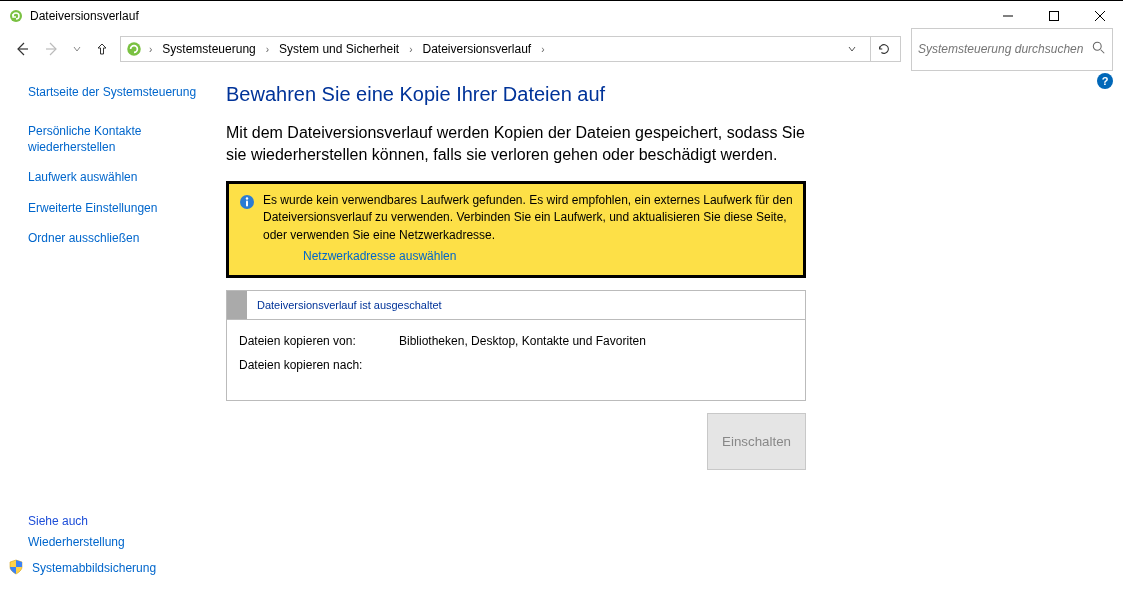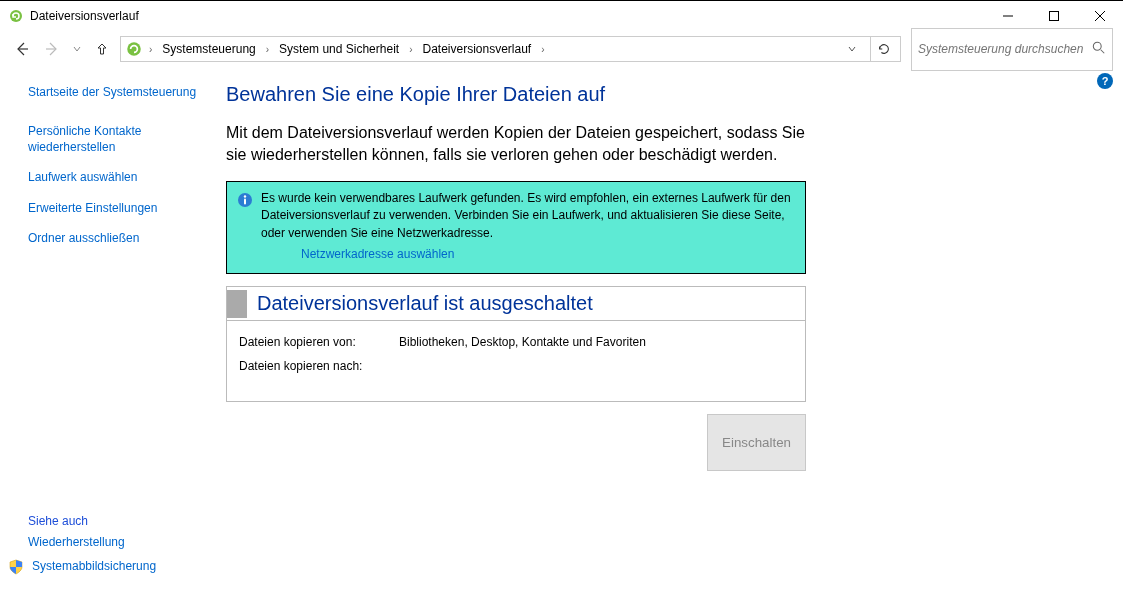--- a/index.html
+++ b/index.html
@@ -32,36 +32,36 @@
 
   
   .content { display: flex; height: calc(594px - 30px - 36px); position: relative; }
   .help-icon { position:absolute; top:6px; right:10px; width:16px; height:16px; background:#0067b8; color:#fff; border-radius:50%; font-size:11px; font-weight:bold; display:flex; align-items:center; justify-content:center; }
 
   .sidebar { width: 210px; padding: 18px 10px 10px 28px; display:flex; flex-direction:column; }
   .sidebar .home { color:#0066cc; margin-bottom: 24px; }
   .sidebar .link { color:#0066cc; margin-bottom: 14px; line-height:1.35; cursor:pointer; }
   .sidebar .see-also-spacer { flex:1; }
   .sidebar .see-also-hdr { color:#1d4ed8; margin-bottom:7px; }
-  .sidebar .see-also-link { color:#0066cc; margin-bottom:10px; display:flex; align-items:flex-start; gap:4px; }
+  .sidebar .see-also-link { color:#0066cc; margin-bottom:10px; display:flex; align-items:flex-end; gap:4px; }
   .sidebar .shield { width:16px; height:16px; margin-left:-20px; margin-right:4px; }
 
   .main { flex: 1; padding: 16px 60px 10px 16px; }
   .main h1 { color:#003399; font-weight:normal; font-size:20px; margin-bottom:16px; }
   .main .desc { font-size:16px; color:#000; margin-bottom:14px; line-height:1.4; max-width:590px; }
 
-  .warning-box { background:#5eead4; border:1px solid #000000; padding:8px 10px 10px 10px; display:flex; gap:8px; max-width:580px; margin-bottom:12px; }
+  .warning-box { background:#fde047; border:3px solid #000000; padding:8px 10px 10px 10px; display:flex; gap:8px; max-width:580px; margin-bottom:12px; }
   .warning-box .info-icon { width:16px; height:16px; flex-shrink:0; margin-top:2px; }
   .warning-box .warn-text { font-size:12px; line-height:1.45; }
   .warning-box .warn-link { color:#0066cc; display:block; margin-top:4px;margin-left:40px; }
 
   .status-box { border:1px solid #bbb; max-width:580px; }
   .status-header { display:flex; align-items:center; border-bottom:1px solid #bbb; }
   .status-bullet { width:20px; height:28px; background:#aaa; margin:0; }
-  .status-title { color:#003399; font-size:20px; padding:5px 10px; }
+  .status-title { color:#003399; font-size:11px; padding:5px 10px; }
   .status-body { padding:14px 12px 18px 12px; }
   .row { display:flex; margin-bottom:10px; }
   .row .label { width:160px; }
   .row .value { flex:1; }
   .row .value.italic { font-style:italic; }
 
   .action-row { max-width:580px; display:flex; justify-content:flex-end; margin-top:12px; }
   .action-btn { min-width:90px; padding:20px 14px; background:#e5e5e5; border:1px solid #c8c8c8; color:#888; }
 
 </style>

